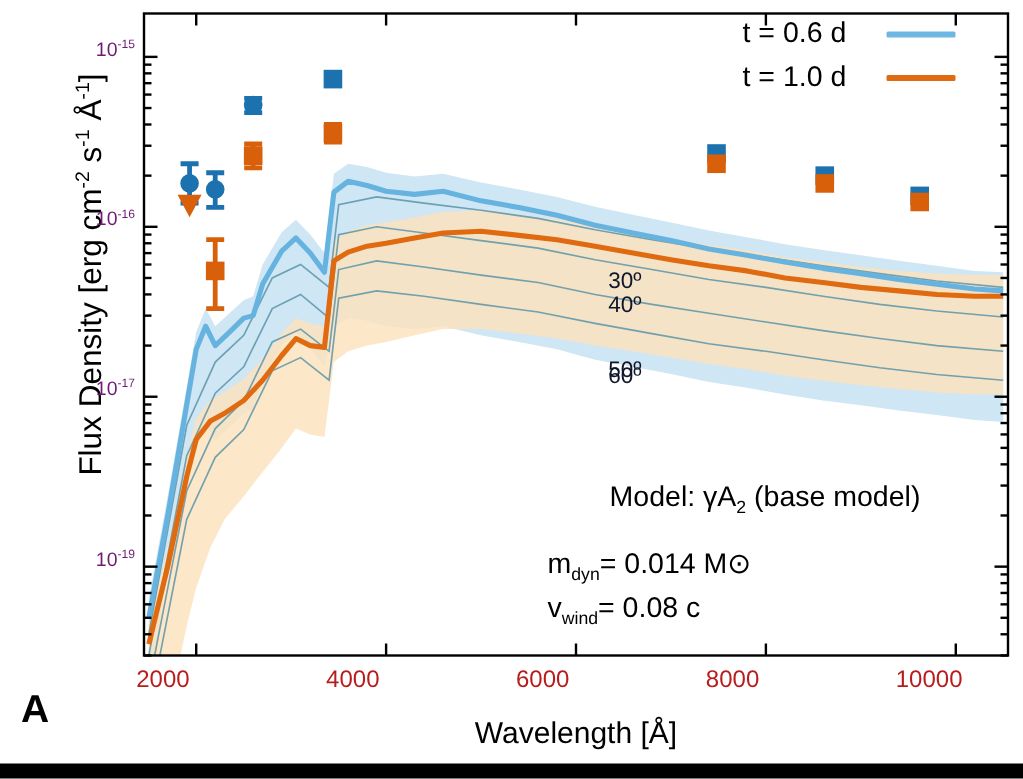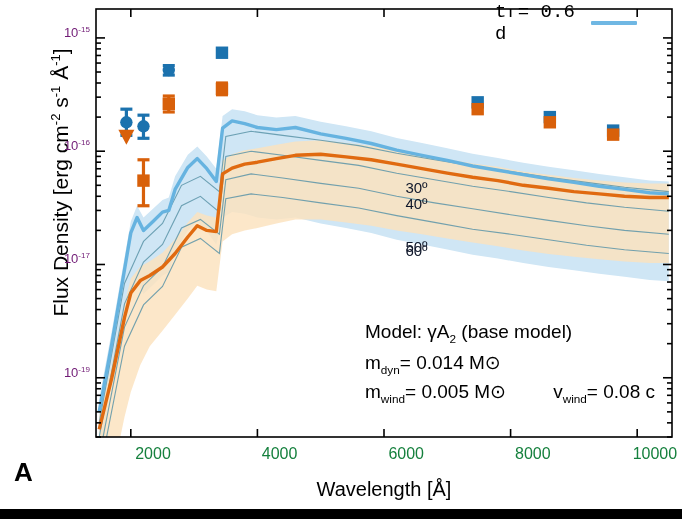--- a/index.html
+++ b/index.html
@@ -21,34 +21,34 @@
     white-space:nowrap;
   }
   .xlabel{
     position:absolute;left:96px;top:478px;width:576px;
     text-align:center;font-size:20px;color:#000;
   }
   .panel-letter{
     position:absolute;left:14px;top:457px;
     font-size:26px;font-weight:bold;color:#000;
   }
-  .tick-x{position:absolute;font-size:16px;color:#15803d;text-align:right;width:80px;}
+  .tick-x{position:absolute;font-size:16px;color:#b91c1c;text-align:left;width:80px;}
   .tick-y{position:absolute;font-size:13px;color:#701a75;text-align:right;width:72px;}
   sup{font-size:0.62em;vertical-align:super;}
   sub{font-size:0.62em;vertical-align:sub;}
   .legend{position:absolute;left:495px;top:8px;font-size:19px;color:#000;}
-  .legend-row{display:flex;align-items:center;height:29px;font-family:Liberation Mono, monospace;}
+  .legend-row{display:flex;align-items:center;height:29px;}
   .legend-label{width:92px;text-align:left;}
   .legend-swatch{width:46px;height:4px;margin-left:4px;border-radius:1px;}
   .modelbox{
     position:absolute;left:365px;top:318px;width:290px;
     font-size:19px;color:#000;line-height:1.45;
   }
   .modelbox .row{display:flex;justify-content:space-between;}
-  .modelbox .title{text-align:left;margin-bottom:2px;}
+  .modelbox .title{text-align:center;margin-bottom:16px;}
   .ang-label{position:absolute;font-size:15px;color:#0f172a;}
   .bottombar{position:absolute;left:0;top:509px;width:682px;height:10px;background:#000;}
 </style>
 </head>
 <body>
 
 <div id="figure">
 
   <svg id="plotsvg" width="682" height="519">
     <defs>
@@ -221,31 +221,34 @@
 
   <div class="xlabel">Wavelength [Å]</div>
 
   <div class="panel-letter">A</div>
 
   <div class="legend">
     <div class="legend-row">
       <span class="legend-label">t = 0.6 d</span>
       <span class="legend-swatch" id="sw0" style="background: rgb(111, 183, 227);"></span>
     </div>
+    <div class="legend-row">
+      <span class="legend-label">t = 1.0 d</span>
+      <span class="legend-swatch" id="sw1" style="background: rgb(224, 106, 16);"></span>
+    </div>
   </div>
 
   <div class="modelbox">
     <div class="title">
       <span>Model: γA</span><sub>2</sub><span> (base model)</span>
     </div>
     <div class="row">
       <span><span>m</span><sub>dyn</sub><span>= 0.014 M⊙</span></span>
     </div>
     <div class="row">
-      <span><span>m</span><sub>wind</sub><span>= 0.005 M⊙</span></span>
       <span><span>v</span><sub>wind</sub><span>= 0.08 c</span></span>
     </div>
   </div>
 
   <div id="xticks">
       <div class="tick-x" style="left: 90.8132px; top: 445px;">2000</div>
       <div class="tick-x" style="left: 217.407px; top: 445px;">4000</div>
       <div class="tick-x" style="left: 344px; top: 445px;">6000</div>
       <div class="tick-x" style="left: 470.593px; top: 445px;">8000</div>
       <div class="tick-x" style="left: 597.187px; top: 445px;">10000</div>

